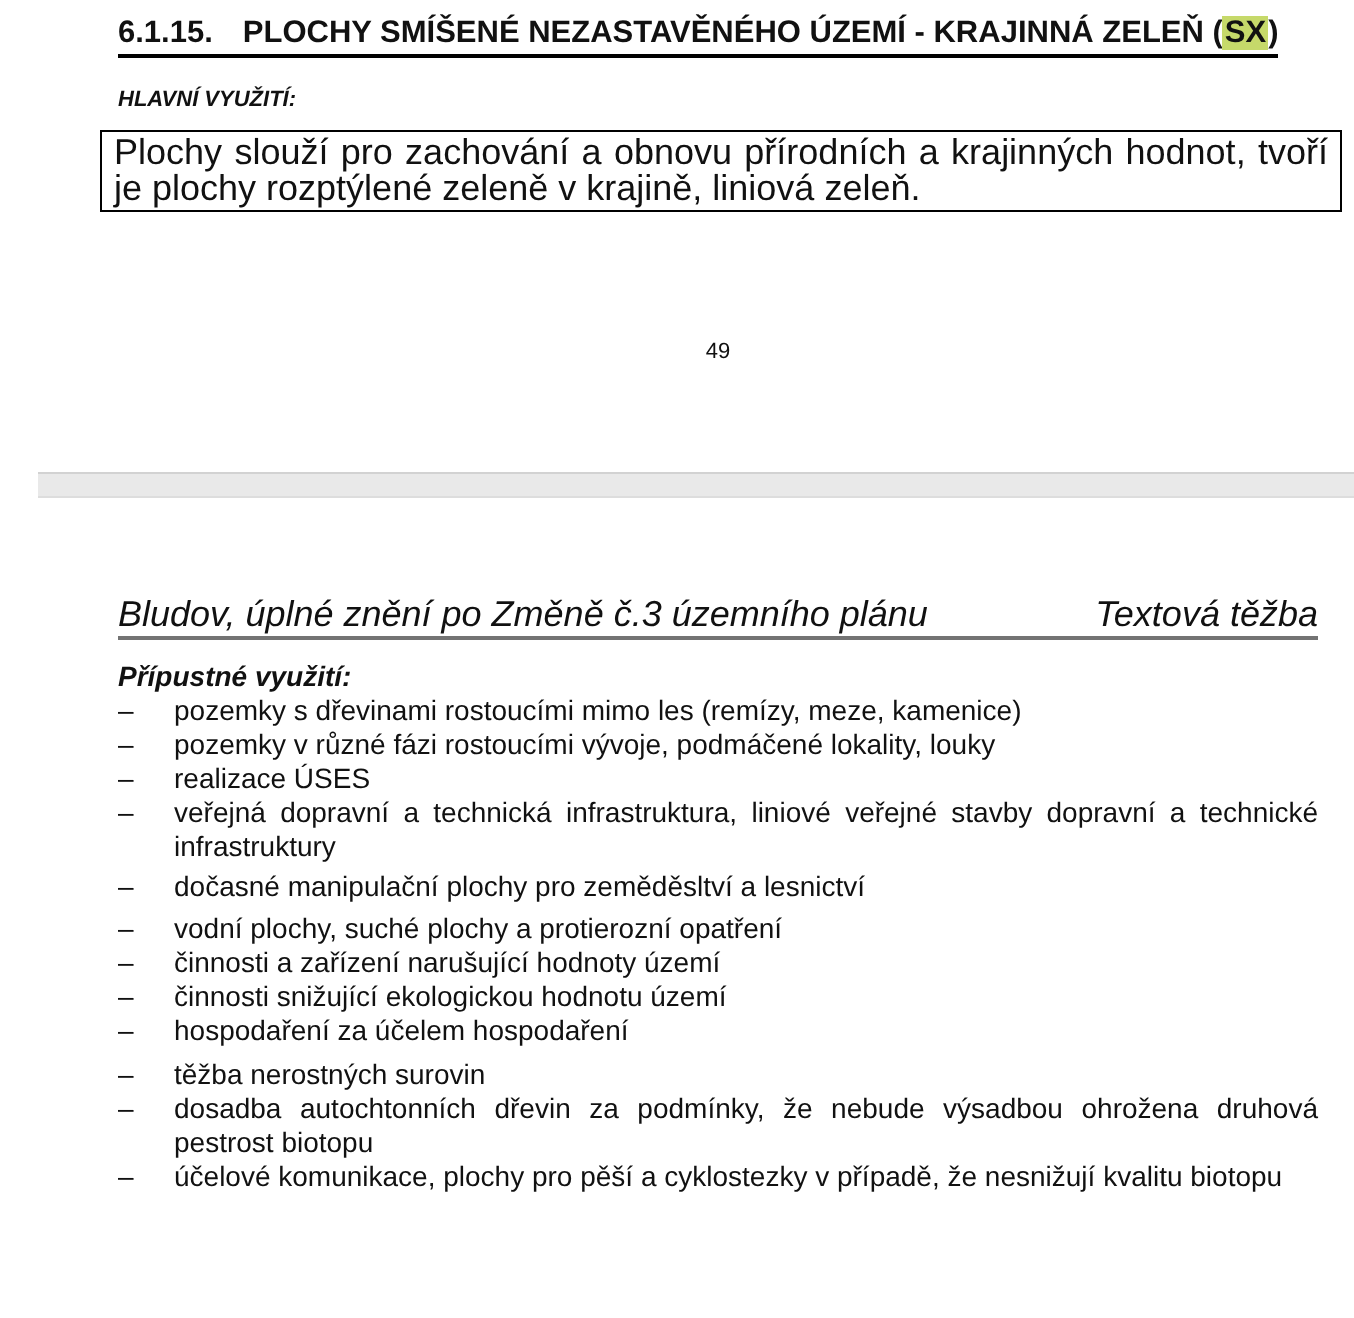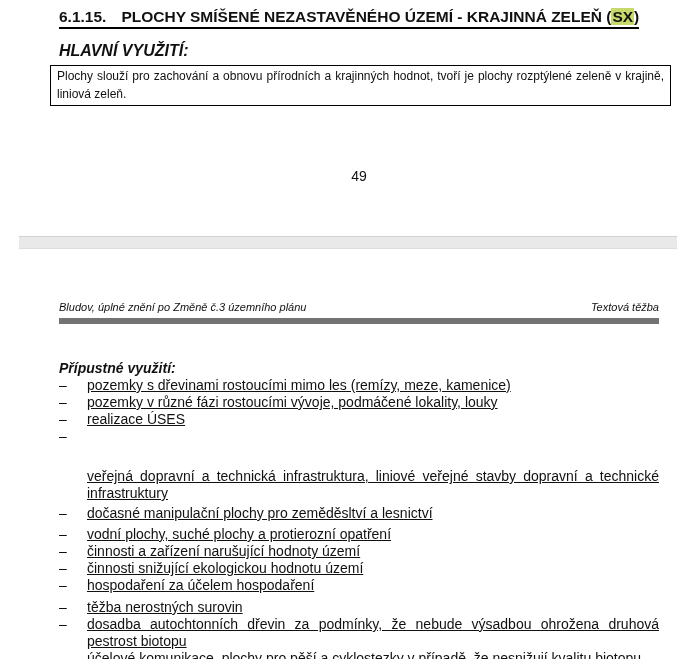--- a/index.html
+++ b/index.html
@@ -43,95 +43,94 @@
     width: 15px;
   }
   .code-highlight {
     background: #c6d96a;
     padding: 0 1px;
   }
 
   
   .subheading {
     margin: 14px 0 0 0;
-    font-size: 16px;
+    font-size: 11px;
     font-weight: bold;
     font-style: italic;
     line-height: 15px;
   }
   .use-box {
     margin: 7px -12px 0 -9px;
     border: 1.5px solid #000000;
     padding: 1px 6px 2px 6px;
-    font-size: 12px;
+    font-size: 18px;
     line-height: 18px;
     text-align: justify;
   }
 
   
   .page-number {
     margin-top: 62px;
     text-align: center;
-    font-size: 14px;
+    font-size: 11px;
     line-height: 16px;
   }
   .page-gap {
     margin: 52px -37px 0 -40px;
     height: 11px;
     background: #e9e9e9;
     border-top: 1px solid #d2d2d2;
     border-bottom: 1px solid #dddddd;
   }
 
   
   .running-header {
     margin-top: 51px;
     display: flex;
     justify-content: space-between;
     align-items: flex-end;
-    font-size: 11px;
+    font-size: 18px;
     font-style: italic;
     line-height: 15px;
-    border-bottom: 6px solid #737373;
+    border-bottom: 2px solid #737373;
     padding-bottom: 3px;
     gap: 22px;
   }
 
   
   .section-heading {
     margin: 0;
     font-size: 14px;
     font-weight: bold;
     font-style: italic;
     line-height: 17px;
   }
-  .sec-1 .section-heading { margin-top: 36px; }
+  .sec-1 .section-heading { margin-top: 10px; }
   .sec-2 .section-heading { margin-top: 5px; }
   .sec-3 .section-heading { margin-top: 7px; }
 
   ul.item-list {
     list-style: none;
     margin: 0;
     padding: 0;
   }
   ul.item-list li {
     display: flex;
     font-size: 14px;
     line-height: 17px;
   }
   ul.item-list .dash {
     flex: 0 0 28px;
   }
   ul.item-list .txt {
     flex: 1 1 auto;
-    text-decoration: underline;
-  }
-
-  
-  .sec-1 li:nth-child(4) .txt { text-align: justify; margin-top: 40px; }
+  }
+
+  
+  .sec-1 li:nth-child(4) .txt { text-align: justify; }
   .sec-1 li:nth-child(5) { margin-top: 3px; }
   .sec-1 li:nth-child(6) { margin-top: 4px; }
   .sec-2 li:nth-child(4) { margin-top: 5px; }
   .sec-3 li:nth-child(1) .txt { text-align: justify; }
 </style>
 </head>
 <body>
 
 <div class="doc">
   <div class="page-inner">

